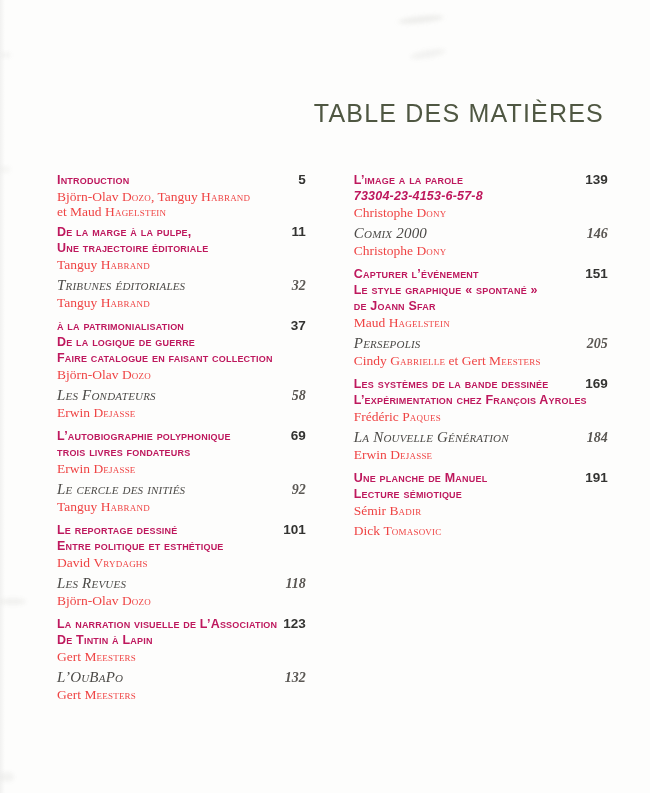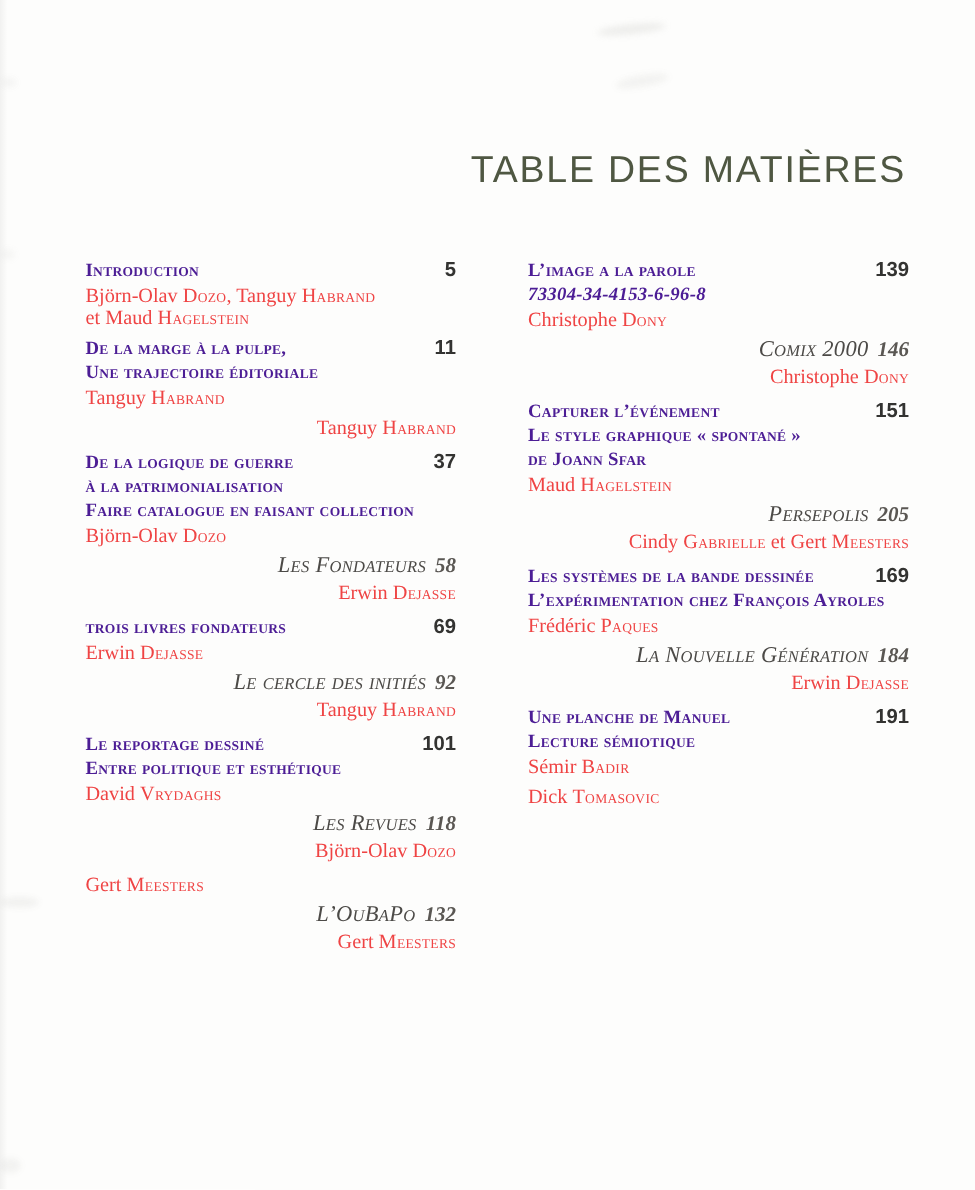--- a/index.html
+++ b/index.html
@@ -46,40 +46,40 @@
   }
   .col{width:260px;}
   .col.right{width:254px;margin-left:48px;}
 
   .entry{margin-bottom:5px;}
   .entry .head{display:flex;justify-content:space-between;align-items:flex-start;}
   .entry .titles{flex:1 1 auto;min-width:0;}
 
   
   .entry.chapter .tl{
-    font-family:Liberation Serif, serif;
+    font-family:Liberation Sans, sans-serif;
     font-weight:bold;
     font-size:12.5px;
     line-height:16px;
     letter-spacing:0.2px;
     font-variant:small-caps;
-    color:#4c1d95;
+    color:#be185d;
     white-space:nowrap;
   }
   .entry.chapter .pageno{
     font-family:"Liberation Sans",sans-serif;
     font-weight:bold;
     font-size:13.5px;
     line-height:16px;
     color:#333331;
     margin-left:6px;
   }
 
   
-  .entry.interlude{margin-top:4px;margin-bottom:8px;text-align:right;}
+  .entry.interlude{margin-top:4px;margin-bottom:8px;}
   .entry.interlude .tl{
     font-family:"Liberation Serif",serif;
     font-style:italic;
     font-size:15px;
     line-height:17px;
     font-variant:small-caps;
     letter-spacing:0.2px;
     color:#4c4a47;
     white-space:nowrap;
   }
@@ -139,29 +139,35 @@
               <div class="tl"><span>De la marge à la pulpe,</span></div>
               <div class="tl"><span>Une trajectoire éditoriale</span></div>
             </div>
             <div class="pageno">11</div>
           </div>
           <div class="authors">
             <div class="al"><span>Tanguy </span><span class="sc">Habrand</span></div>
           </div>
         </article>
         <article class="entry interlude">
+          <div class="head">
+            <div class="titles">
+              <div class="tl"><span>Tribunes éditoriales</span></div>
+            </div>
+            <div class="pageno">32</div>
+          </div>
           <div class="authors">
             <div class="al"><span>Tanguy </span><span class="sc">Habrand</span></div>
           </div>
         </article>
         <article class="entry chapter">
           <div class="head">
             <div class="titles">
+              <div class="tl"><span>à la patrimonialisation</span></div>
               <div class="tl"><span>De la logique de guerre</span></div>
-              <div class="tl"><span>à la patrimonialisation</span></div>
               <div class="tl"><span>Faire catalogue en faisant collection</span></div>
             </div>
             <div class="pageno">37</div>
           </div>
           <div class="authors">
             <div class="al"><span>Björn-Olav </span><span class="sc">Dozo</span></div>
           </div>
         </article>
         <article class="entry interlude">
           <div class="head">
@@ -170,20 +176,21 @@
             </div>
             <div class="pageno">58</div>
           </div>
           <div class="authors">
             <div class="al"><span>Erwin </span><span class="sc">Dejasse</span></div>
           </div>
         </article>
         <article class="entry chapter">
           <div class="head">
             <div class="titles">
+              <div class="tl"><span>L’autobiographie polyphonique</span></div>
               <div class="tl"><span>trois livres fondateurs</span></div>
             </div>
             <div class="pageno">69</div>
           </div>
           <div class="authors">
             <div class="al"><span>Erwin </span><span class="sc">Dejasse</span></div>
           </div>
         </article>
         <article class="entry interlude">
           <div class="head">
@@ -213,20 +220,27 @@
             <div class="titles">
               <div class="tl"><span>Les Revues</span></div>
             </div>
             <div class="pageno">118</div>
           </div>
           <div class="authors">
             <div class="al"><span>Björn-Olav </span><span class="sc">Dozo</span></div>
           </div>
         </article>
         <article class="entry chapter">
+          <div class="head">
+            <div class="titles">
+              <div class="tl"><span>La narration visuelle de L’Association</span></div>
+              <div class="tl"><span>De Tintin à Lapin</span></div>
+            </div>
+            <div class="pageno">123</div>
+          </div>
           <div class="authors">
             <div class="al"><span>Gert </span><span class="sc">Meesters</span></div>
           </div>
         </article>
         <article class="entry interlude">
           <div class="head">
             <div class="titles">
               <div class="tl"><span>L’OuBaPo</span></div>
             </div>
             <div class="pageno">132</div>
@@ -234,21 +248,21 @@
           <div class="authors">
             <div class="al"><span>Gert </span><span class="sc">Meesters</span></div>
           </div>
         </article>
       </div>
     <div class="col right">
         <article class="entry chapter">
           <div class="head">
             <div class="titles">
               <div class="tl"><span>L’image a la parole</span></div>
-              <div class="tl"><span class="it">73304-34-4153-6-96-8</span></div>
+              <div class="tl"><span class="it">73304-23-4153-6-57-8</span></div>
             </div>
             <div class="pageno">139</div>
           </div>
           <div class="authors">
             <div class="al"><span>Christophe </span><span class="sc">Dony</span></div>
           </div>
         </article>
         <article class="entry interlude">
           <div class="head">
             <div class="titles">

